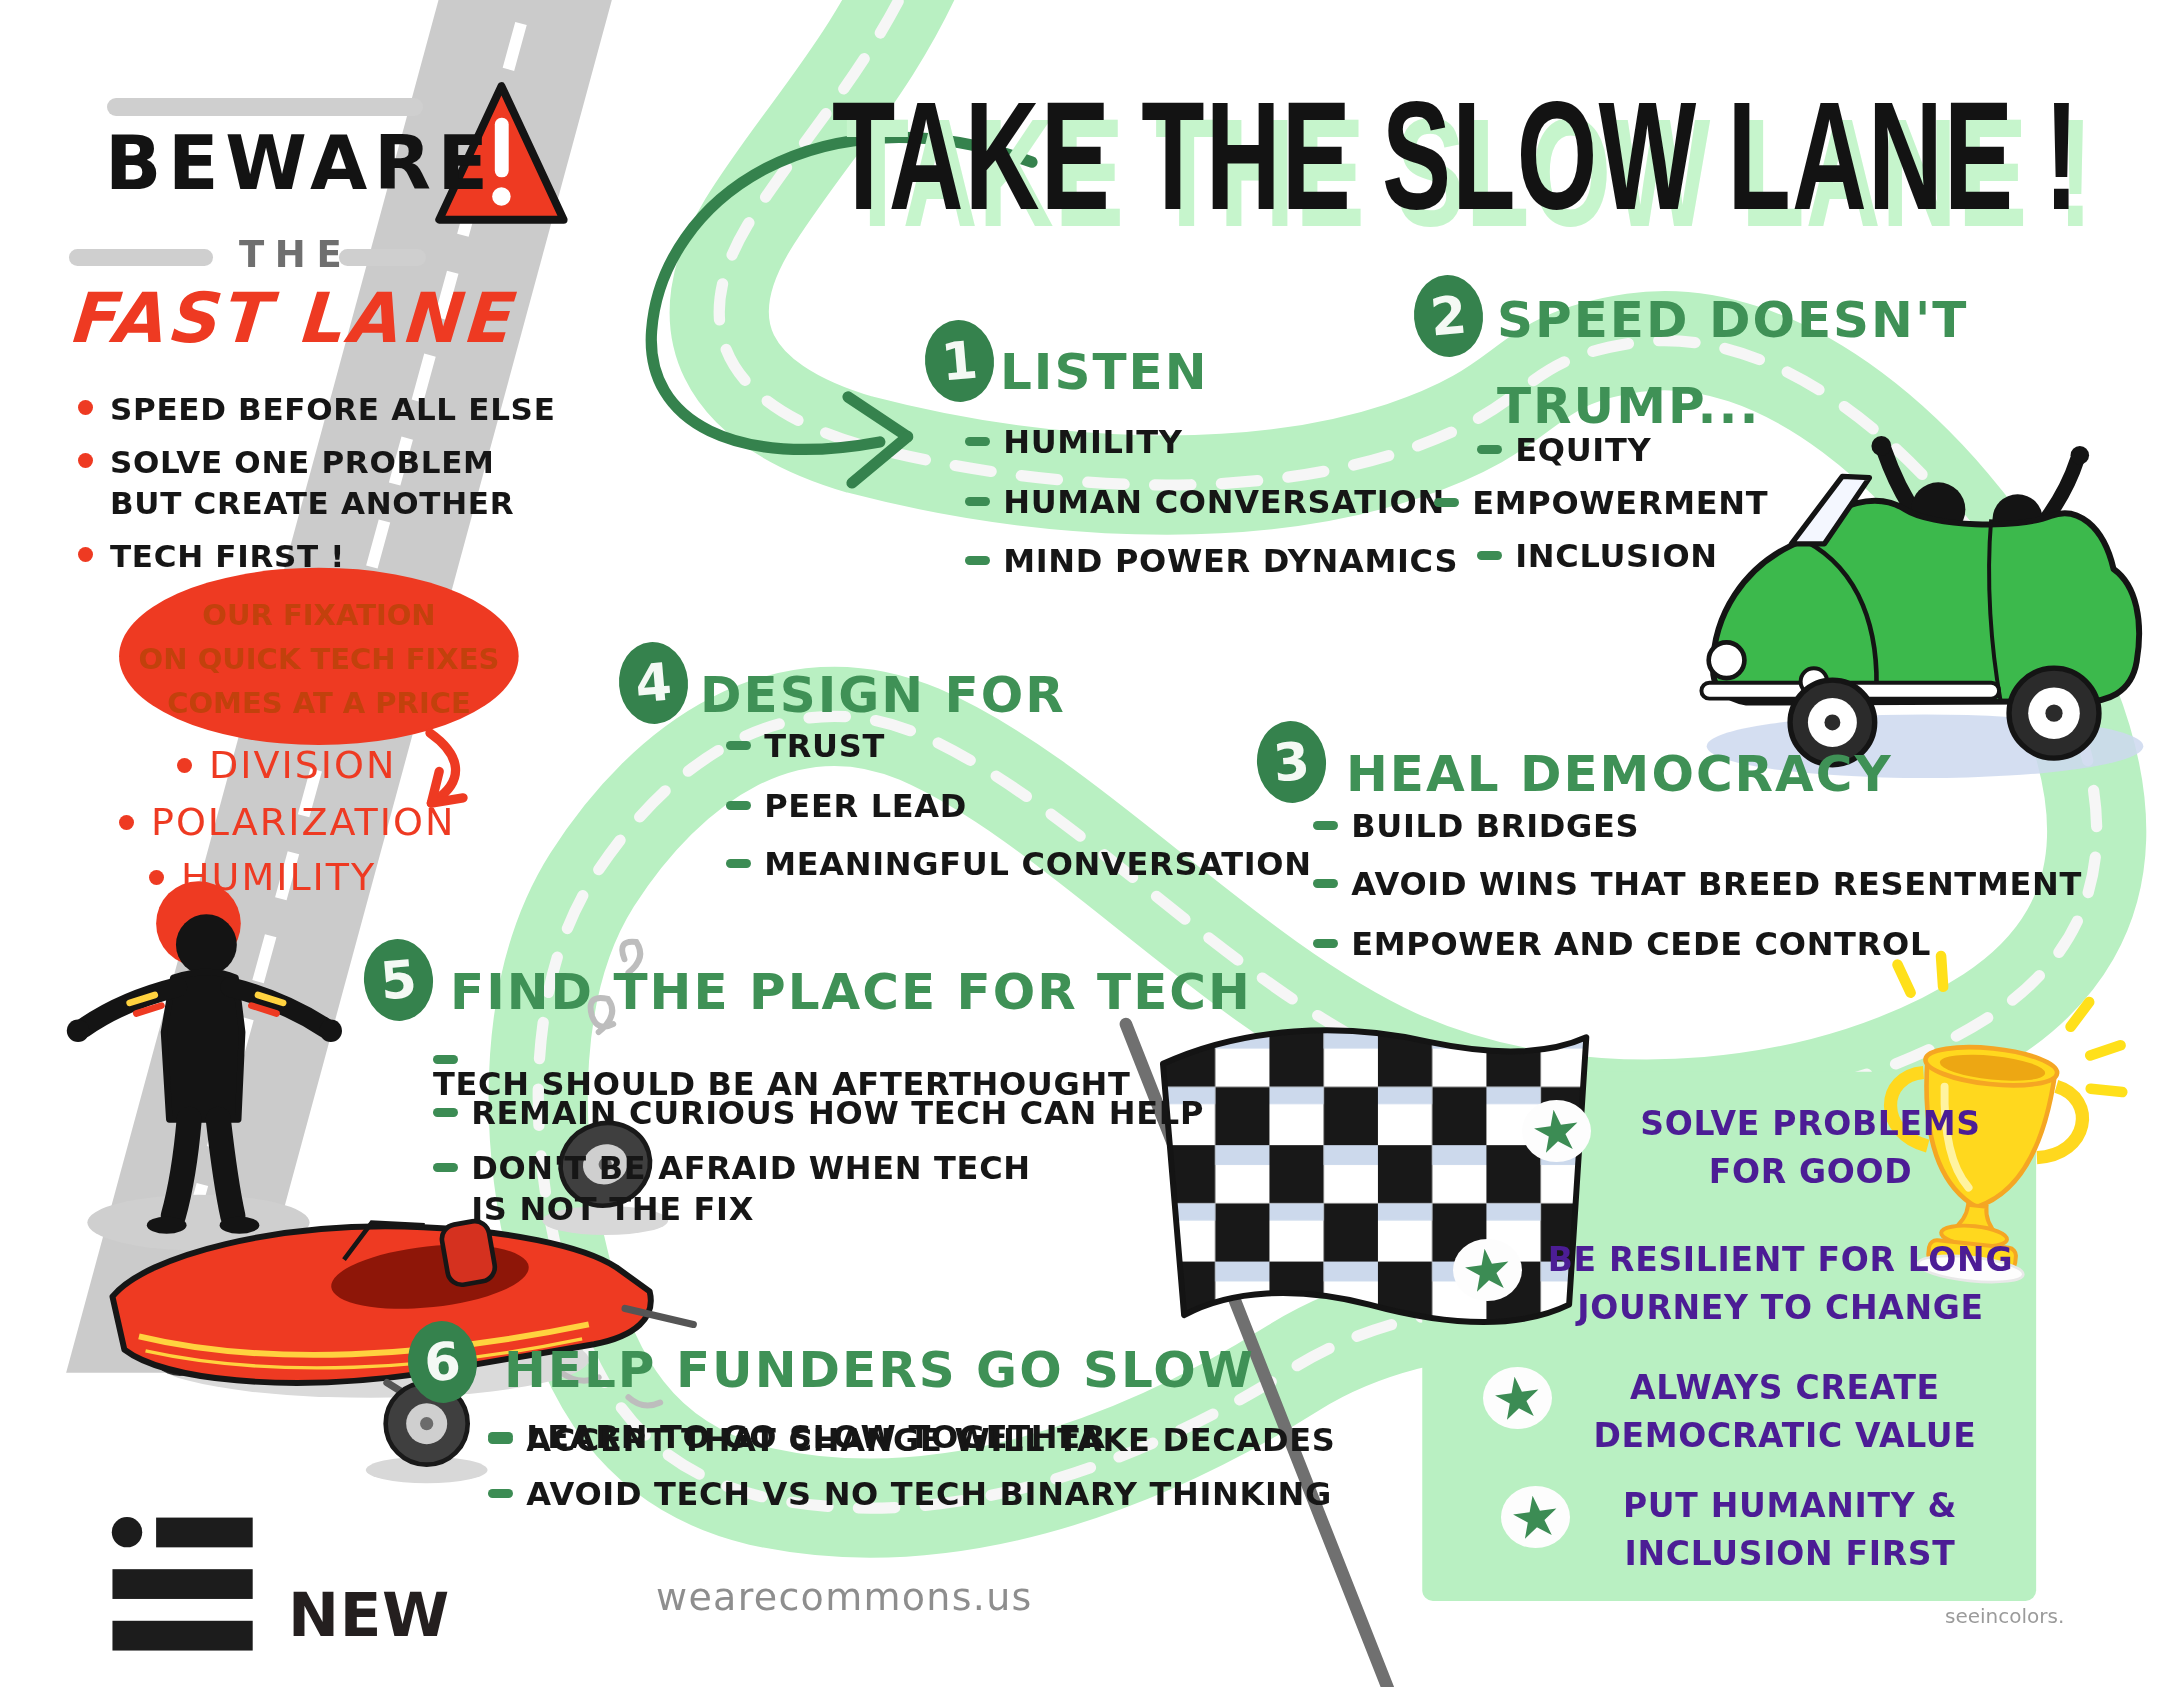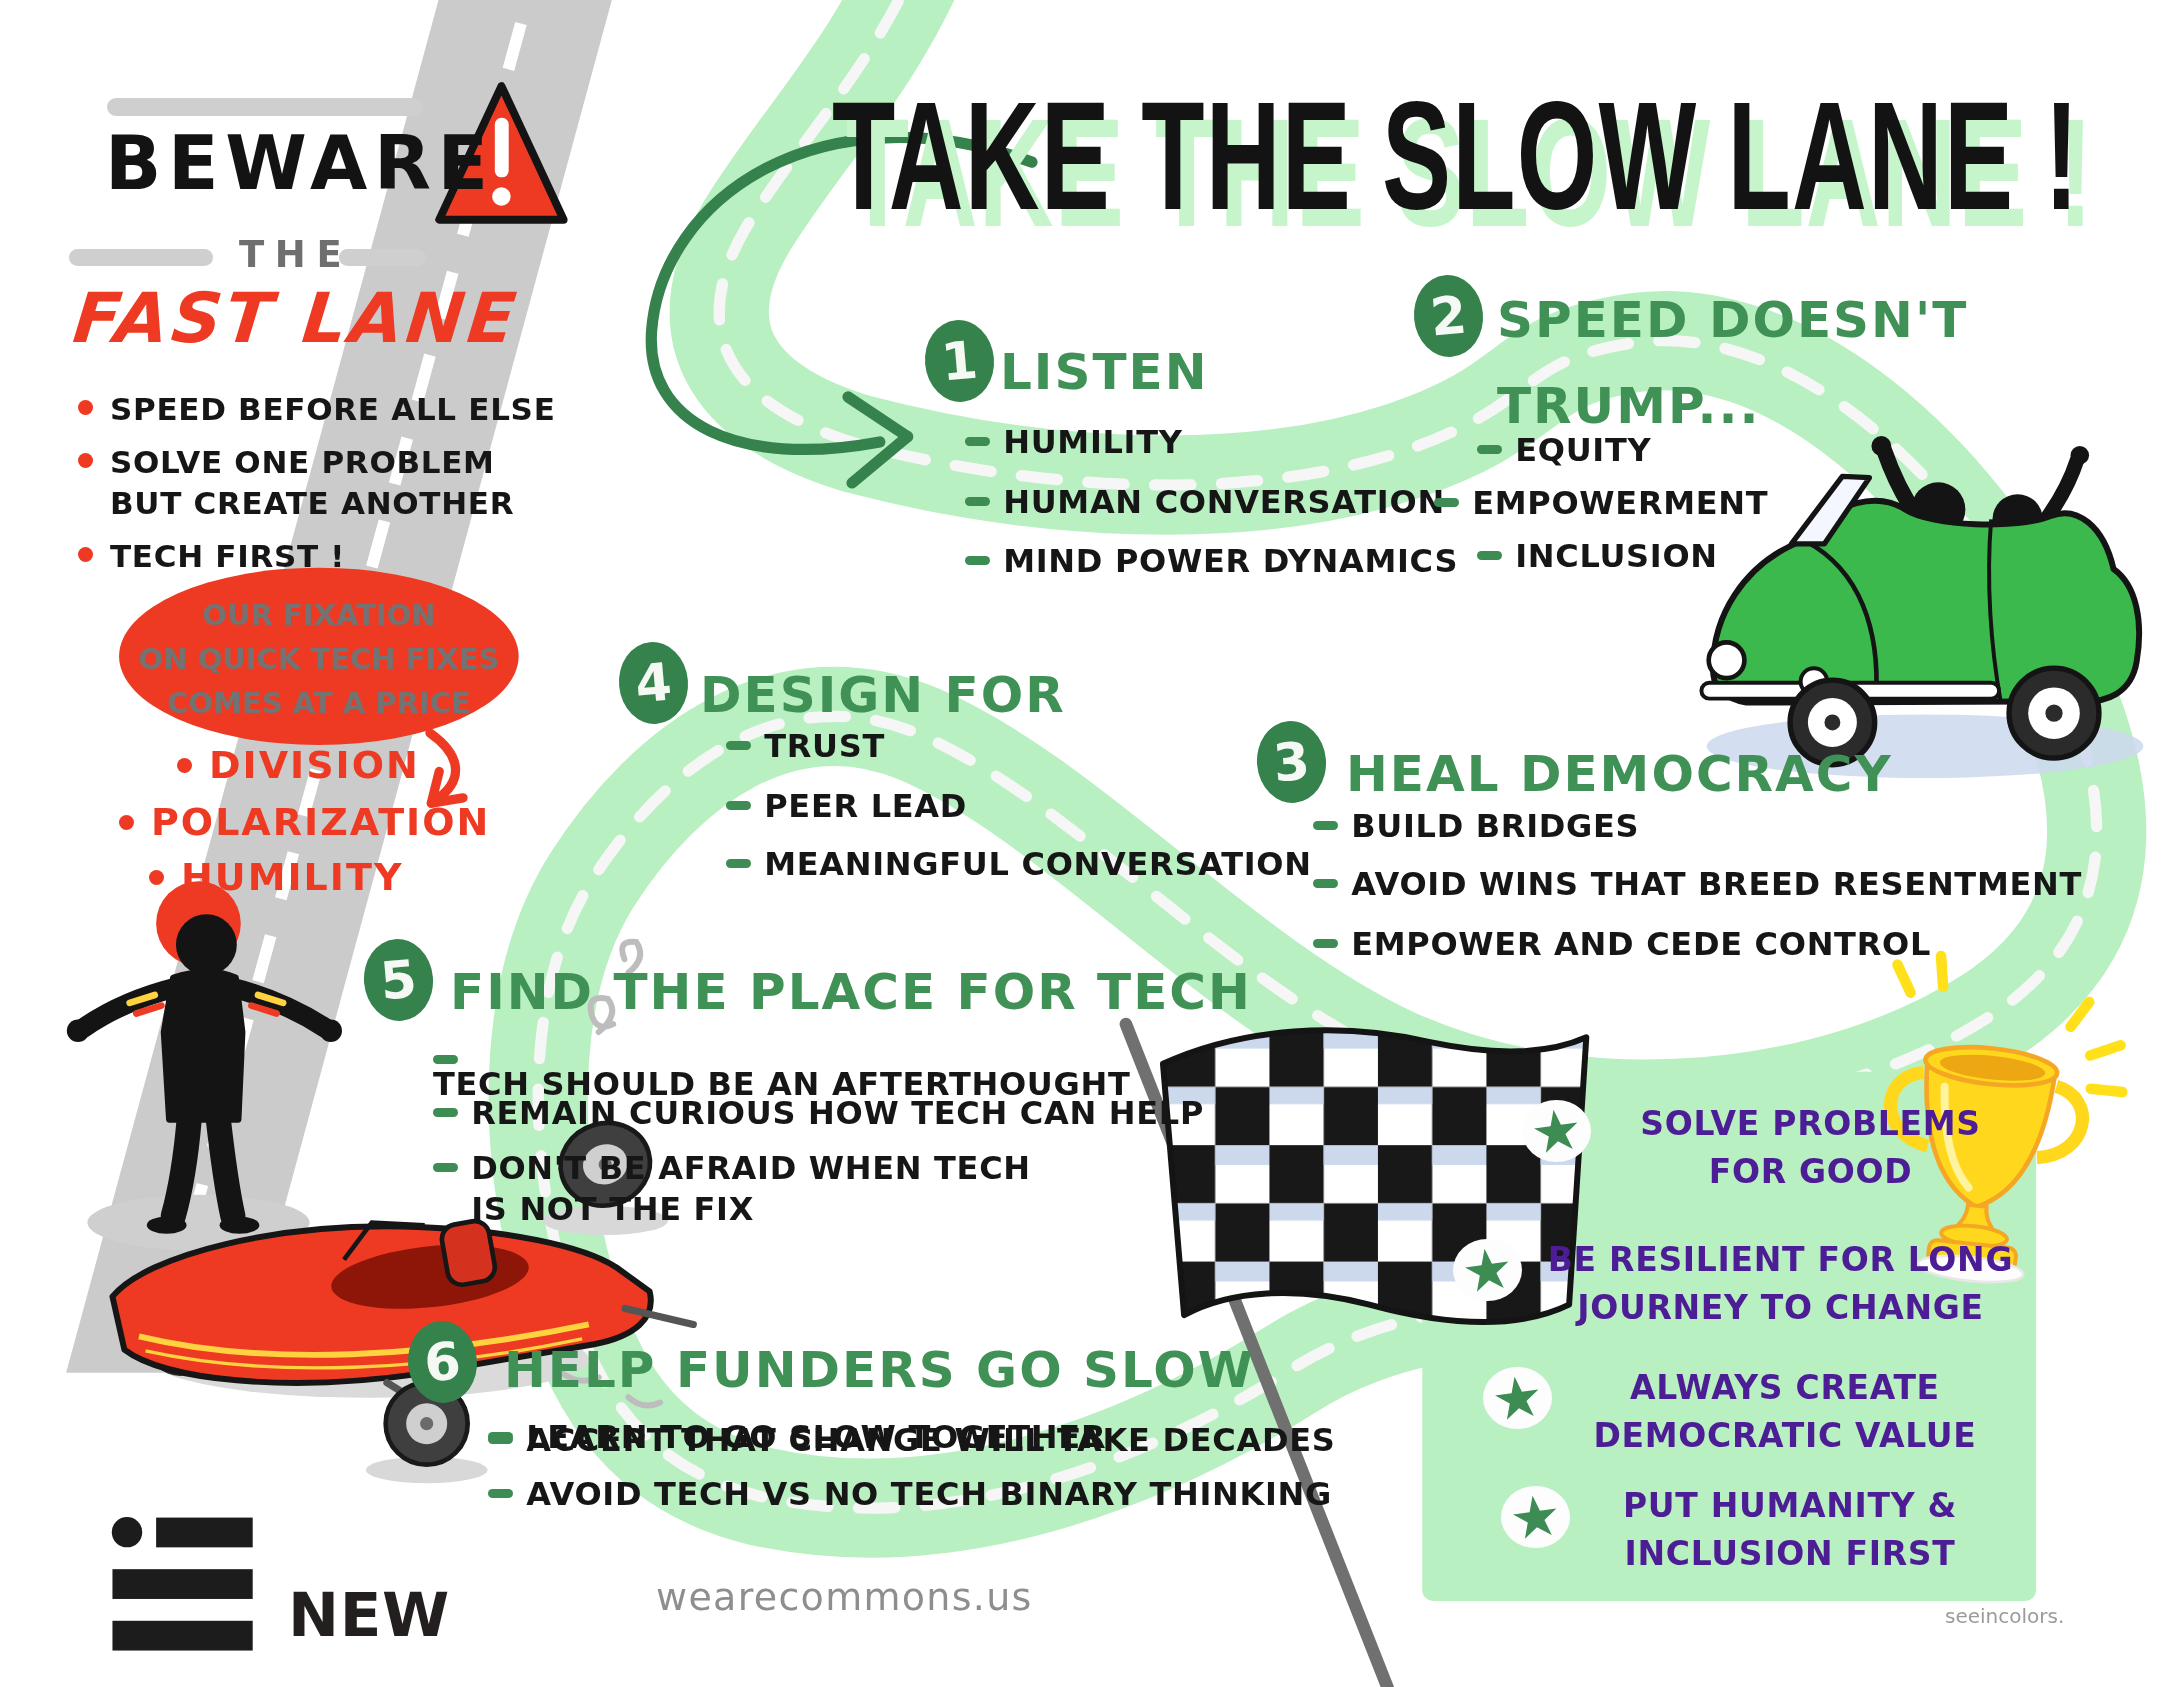--- a/index.html
+++ b/index.html
@@ -14,21 +14,21 @@
   .h-green{font-weight:bold;font-size:50px;letter-spacing:2px;color:#3f9156;line-height:86px;}
   .badge{position:absolute;z-index:2;width:69px;height:82px;border-radius:50%;background:#35824d;
          display:flex;align-items:center;justify-content:center;color:#f4f9f4;
          font-size:52px;font-weight:bold;transform:rotate(-5deg);}
   .item{position:absolute;z-index:2;display:flex;align-items:flex-start;}
   .dash{width:25px;height:9.3px;border-radius:5.3px;background:#3c8c54;margin-right:13.2px;margin-top:14.6px;flex:none;}
   .item .t{font-size:32px;font-weight:bold;letter-spacing:0.7px;line-height:41px;color:#161616;white-space:pre-line;}
   .rrow{position:absolute;z-index:2;display:flex;align-items:flex-start;}
   .rdot{width:15px;height:15px;border-radius:50%;background:#ee3a22;margin-right:17px;margin-top:11.2px;flex:none;}
   .rrow .t{font-size:31px;font-weight:bold;letter-spacing:0.7px;line-height:41px;color:#161616;white-space:pre-line;}
-  .price-item{position:absolute;z-index:2;display:flex;align-items:flex-start;color:#ee3a22;font-weight:bold;text-align:center;}
+  .price-item{position:absolute;z-index:2;display:flex;align-items:flex-start;color:#ee3a22;font-weight:normal;text-align:center;}
   .price-item .rdot{margin-top:13.2px;}
   .price-item .t{font-size:38px;letter-spacing:2px;line-height:41px;}
   .star-wrap{position:absolute;z-index:2;width:69px;height:62px;background:#fdfdfd;border-radius:50%;
              display:flex;align-items:center;justify-content:center;}
   .star-wrap .g{font-size:57px;color:#3c8c54;line-height:1;transform:rotate(-8deg);}
   .fin{position:absolute;z-index:2;font-size:33px;font-weight:bold;line-height:48px;letter-spacing:0.7px;
        text-align:center;color:#4c1d95;white-space:pre-line;}
   .gbar{position:absolute;z-index:2;background:#cfcfcf;border-radius:9.3px;}
 </style>
 </head>
@@ -244,21 +244,21 @@
   <div class="rrow" style="left:78px;top:442px;">
     <span class="rdot"></span>
     <span class="t">SOLVE ONE PROBLEM
 BUT CREATE ANOTHER</span>
   </div>
   <div class="rrow" style="left:78px;top:536px;">
     <span class="rdot"></span>
     <span class="t">TECH FIRST !</span>
   </div>
 
-  <div class="txt" style="left:132px;top:593px;width:374px;text-align:center;font-size:29px;font-weight:bold;line-height:44px;color:#737373;">OUR FIXATION
+  <div class="txt" style="left:132px;top:593px;width:374px;text-align:center;font-size:29px;font-weight:bold;line-height:44px;color:#c2410c;">OUR FIXATION
 ON QUICK TECH FIXES
 COMES AT A PRICE</div>
 
   <div class="price-item" style="left:177px;top:745px;">
     <span class="rdot"></span>
     <span class="t">DIVISION</span>
   </div>
   <div class="price-item" style="left:119px;top:802px;">
     <span class="rdot"></span>
     <span class="t">POLARIZATION</span>

